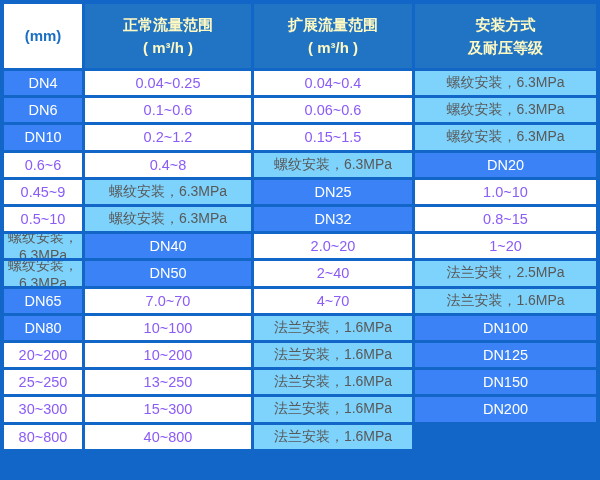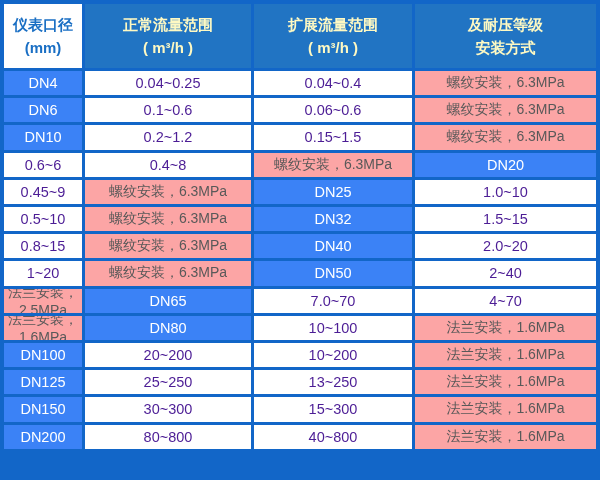--- a/index.html
+++ b/index.html
@@ -38,48 +38,47 @@
     background: #ffffff;
     color: #1a6fc4;
   }
   .dn {
     background: #3b82f6;
     color: #ffffff;
     font-size: 14.5px;
   }
   .val {
     background: #ffffff;
-    color: #4c1d95;
+    color: #8b5cf6;
     font-size: 14.5px;
   }
   .install {
-    background: #fca5a5;
+    background: #7dd3fc;
     color: #595959;
     font-size: 14px;
   }
 </style>
 </head>
 <body>
 
 <div class="spec-table" id="spec-table">
   <div class="cell head corner">
-    <span>仪表口径</span>
     <span>(mm)</span>
   </div>
   <div class="cell head">
     <span>正常流量范围</span>
     <span>( m³/h )</span>
   </div>
   <div class="cell head">
     <span>扩展流量范围</span>
     <span>( m³/h )</span>
   </div>
   <div class="cell head">
+    <span>安装方式</span>
     <span>及耐压等级</span>
-    <span>安装方式</span>
   </div>
 
   <div class="cell dn">DN4</div>
   <div class="cell val">0.04~0.25</div>
   <div class="cell val">0.04~0.4</div>
   <div class="cell install">螺纹安装，6.3MPa</div>
 
   <div class="cell dn">DN6</div>
   <div class="cell val">0.1~0.6</div>
   <div class="cell val">0.06~0.6</div>
@@ -97,21 +96,20 @@
   <div class="cell dn">DN20</div>
   <div class="cell val">0.45~9</div>
   <div class="cell install">螺纹安装，6.3MPa</div>
 
   <div class="cell dn">DN25</div>
   <div class="cell val">1.0~10</div>
   <div class="cell val">0.5~10</div>
   <div class="cell install">螺纹安装，6.3MPa</div>
 
   <div class="cell dn">DN32</div>
-  <div class="cell val">1.5~15</div>
   <div class="cell val">0.8~15</div>
   <div class="cell install">螺纹安装，6.3MPa</div>
 
   <div class="cell dn">DN40</div>
   <div class="cell val">2.0~20</div>
   <div class="cell val">1~20</div>
   <div class="cell install">螺纹安装，6.3MPa</div>
 
   <div class="cell dn">DN50</div>
   <div class="cell val">2~40</div>

